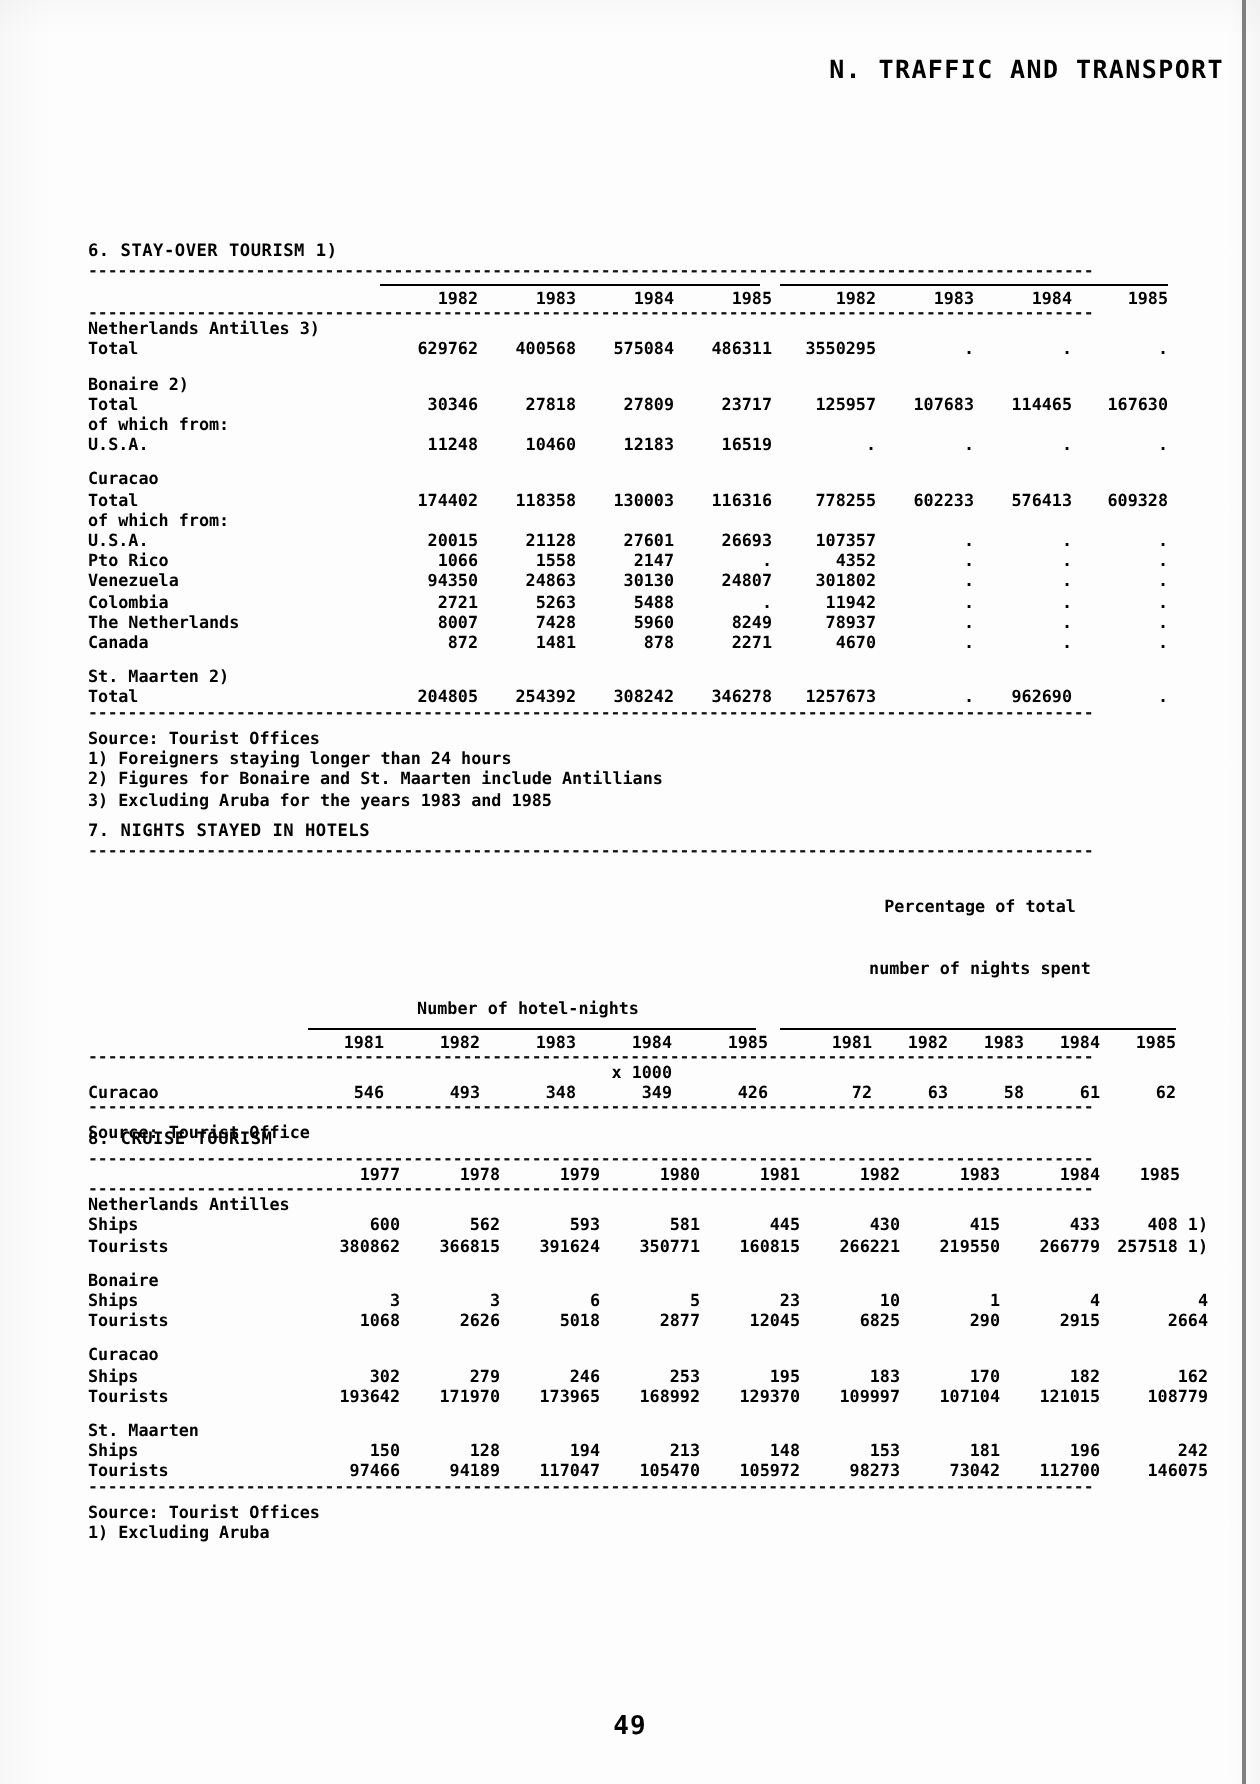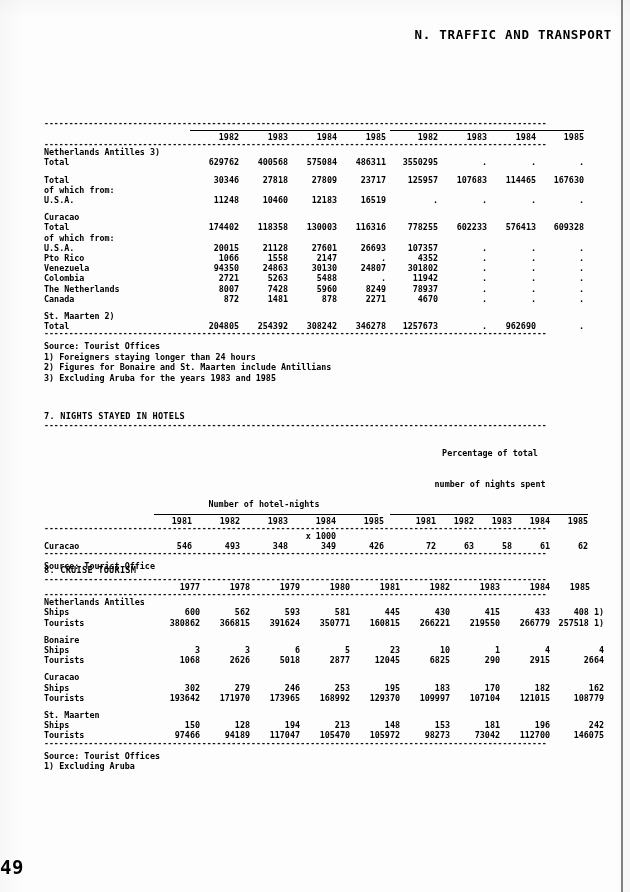--- a/index.html
+++ b/index.html
@@ -108,22 +108,22 @@
     font-weight: bold;
     white-space: pre;
     margin-top: 5px;
   }
 
   .pagenum {
     position: absolute;
     left: 0;
     right: 0;
     top: 856px;
-    text-align: left;
-    font-size: 19px;
+    text-align: center;
+    font-size: 13px;
     font-weight: bold;
     letter-spacing: .5px;
   }
 
   .ind1 { padding-left: 52px; }
   .ind2 { padding-left: 26px; }
   .ind3 { padding-left: 40px; }
   .ind4 { padding-left: 14px; }
 
   .unit { text-align: right; font-weight: bold; font-size: 8.4px; }
@@ -131,20 +131,21 @@
 </head>
 <body>
 
 <div class="page">
   <div class="paper-tint"></div>
   <div class="edge-line"></div>
 
   <div class="doc-header">N. TRAFFIC AND TRANSPORT</div>
 
   <div class="block" style="top:121px;">
+    <div class="block-title">6. STAY-OVER TOURISM 1)</div>
     <div class="rule">------------------------------------------------------------------------------------------------------</div>
     <table class="grid">
       <colgroup>
         <col style="width:146px">
         <col style="width:49px">
           <col style="width:49px">
           <col style="width:49px">
           <col style="width:49px">
         <col style="width:52px">
           <col style="width:49px">
@@ -194,20 +195,24 @@
             <td class="num">400568</td>
             <td class="num">575084</td>
             <td class="num">486311</td>
             <td class="num">3550295</td>
             <td class="num">.</td>
             <td class="num">.</td>
             <td class="num">.</td>
           </tr>
           <tr class="spacer-row">
             <td colspan="9"></td>
+          </tr>
+          <tr class="tight">
+            <td class="lbl ">Bonaire 2)</td>
+            <td colspan="8"></td>
           </tr>
           <tr class="tight">
             <td class="lbl ind1">Total</td>
             <td class="num">30346</td>
             <td class="num">27818</td>
             <td class="num">27809</td>
             <td class="num">23717</td>
             <td class="num">125957</td>
             <td class="num">107683</td>
             <td class="num">114465</td>

